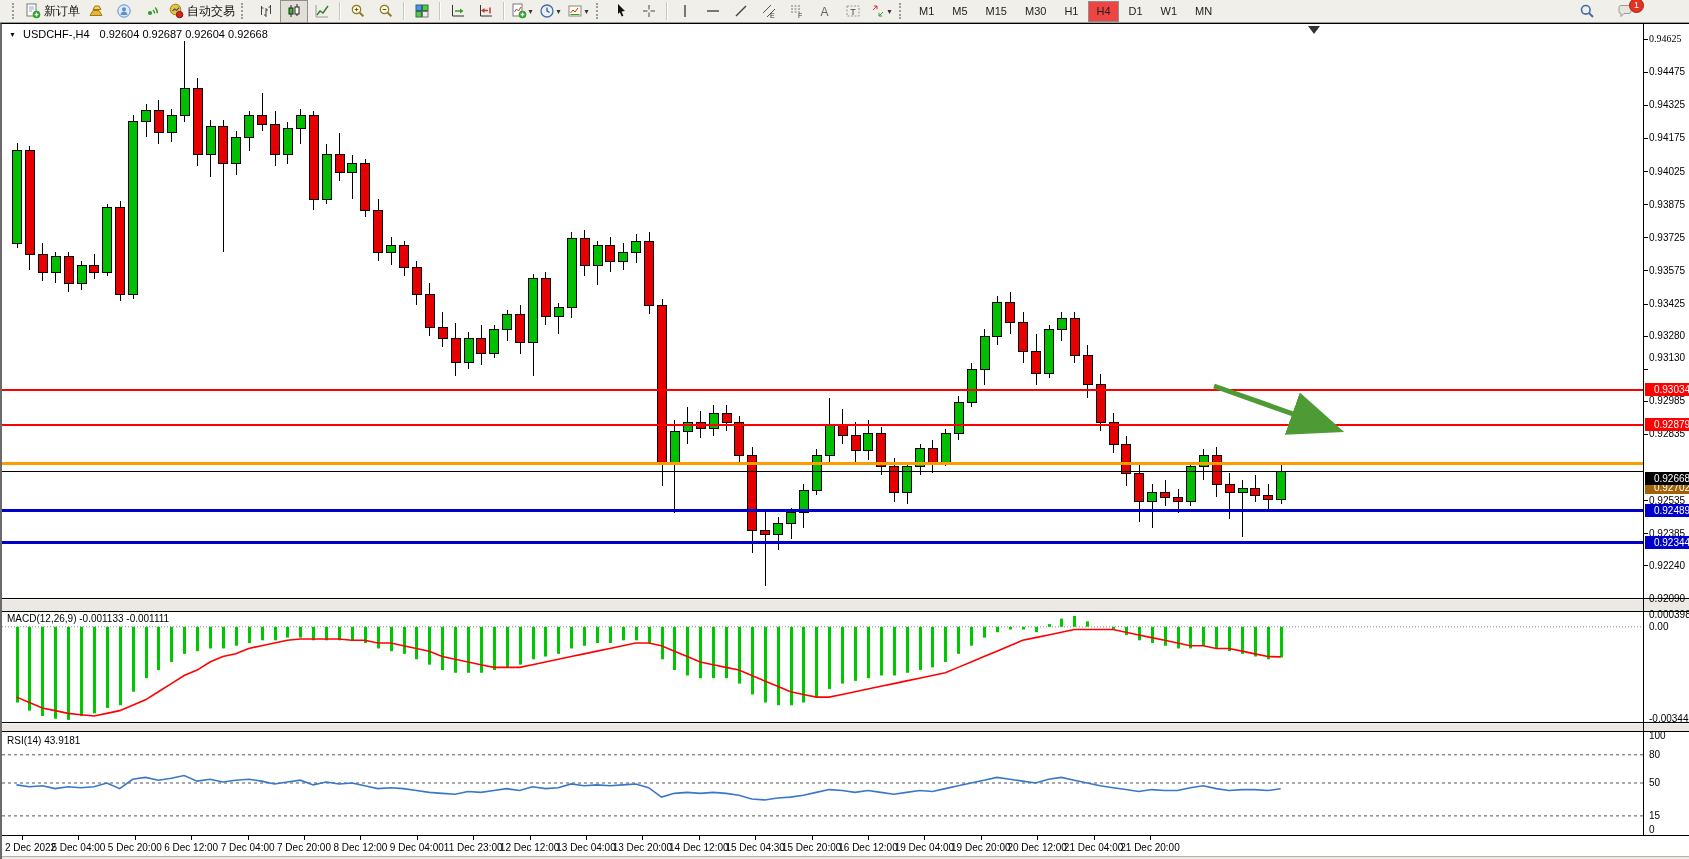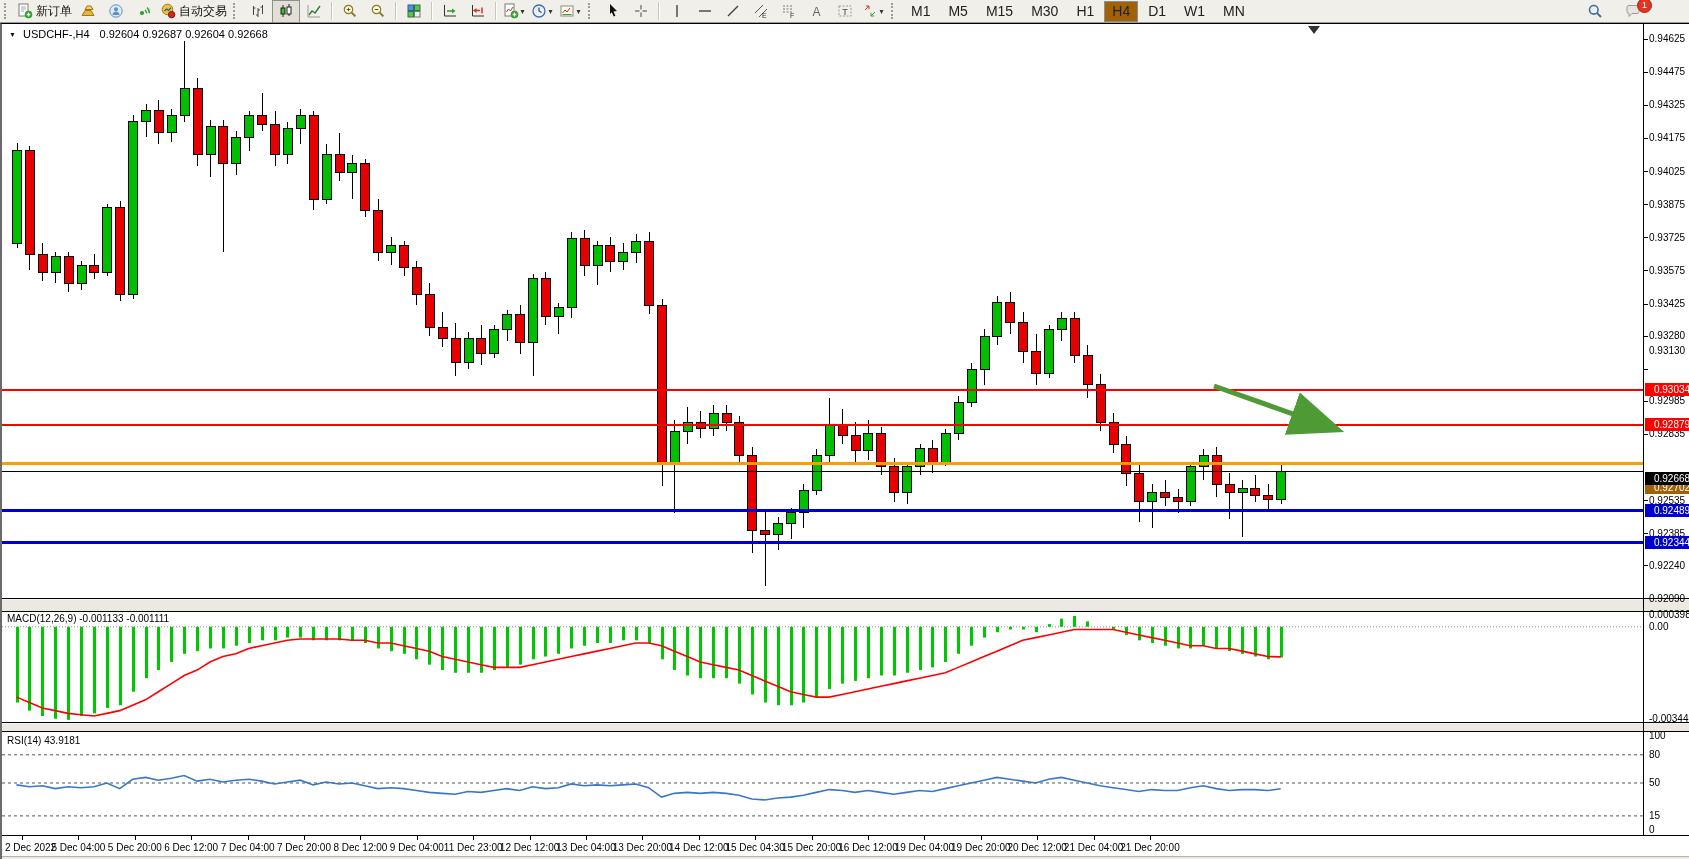--- a/index.html
+++ b/index.html
@@ -1,31 +1,31 @@
 <!DOCTYPE html>
 <html><head>
 <meta charset="utf-8">
 <style>
   html,body{margin:0;padding:0;}
   body{width:1689px;height:859px;position:relative;background:#ece9e4;
        font-family:"Liberation Sans","DejaVu Sans",sans-serif;overflow:hidden;}
   
   #toolbar{position:absolute;left:0;top:0;width:1689px;height:23px;background:#f1efe9;
-           border-bottom:1px solid #9d9a94;display:flex;align-items:center;padding:0;box-sizing:border-box;}
+           border-bottom:1px solid #9d9a94;display:flex;align-items:center;padding:8px;box-sizing:border-box;}
   .grip{width:6px;height:16px;border-left:2px dotted #9b9b9b;margin:0 3px 0 4px;}
   .sep{width:1px;height:18px;background:#c9c6c0;border-right:1px solid #fff;margin:0 3px;}
   .tbtn{height:21px;min-width:24px;display:flex;align-items:center;justify-content:center;
         border:1px solid transparent;background:transparent;padding:0 1px;cursor:default;}
   .tbtn.active{border:1px solid #8e8f8f;background:#e2dfd7;}
   .tbtn svg{width:16px;height:16px;display:block;}
   .tbtn .lbl{font-size:12px;color:#111;margin-left:3px;white-space:nowrap;}
   .caret{font-size:8px;color:#333;margin-left:1px;}
-  .tfbtn{height:19px;padding:0 7px;font-size:14px;color:#222;display:flex;align-items:center;
+  .tfbtn{height:19px;padding:0 7px;font-size:11px;color:#222;display:flex;align-items:center;
          border:1px solid transparent;margin:0 1px;}
-  .tfbtn.active{border:1px solid #8e8f8f;background:#a16207;}
+  .tfbtn.active{border:1px solid #8e8f8f;background:#ef4444;}
   #tb-right{margin-left:auto;margin-right:42px;display:flex;align-items:center;}
   .bubble-wrap{position:relative;margin-left:10px;}
   .badge{position:absolute;top:-3px;right:-6px;width:13px;height:13px;border-radius:50%;
          background:#e23323;color:#fff;font-size:9px;display:flex;align-items:center;
          justify-content:center;border:1px solid #b31f12;}
   
   #chart{position:absolute;left:0;top:23px;width:1689px;height:836px;background:#fff;
          border-top:1px solid #000;box-sizing:border-box;border-left:2px solid #6b6b6b;}
   #plot{position:absolute;left:0;top:0;width:1689px;height:836px;}
   #title{position:absolute;left:7px;top:4px;font-size:11px;color:#000;display:flex;align-items:center;}
@@ -681,31 +681,31 @@
   <div id="title">
     <span class="tri">▼</span>
     <span class="sym">USDCHF-,H4</span>
     <span>0.92604 0.92687 0.92604 0.92668</span>
   </div>
 
   <div id="macd-label" class="panel-label">MACD(12,26,9) -0.001133 -0.001111</div>
   <div id="rsi-label" class="panel-label">RSI(14) 43.9181</div>
 
   <div id="overlays">
-      <div class="ytick" style="top: 9px;">0.94625</div>
+      <div class="ytick" style="top: 9px; font-family: Liberation Serif, serif;">0.94625</div>
       <div class="ytick" style="top: 42.135px;">0.94475</div>
       <div class="ytick" style="top: 75.27px;">0.94325</div>
       <div class="ytick" style="top: 108.405px;">0.94175</div>
       <div class="ytick" style="top: 141.54px;">0.94025</div>
       <div class="ytick" style="top: 174.675px;">0.93875</div>
       <div class="ytick" style="top: 207.81px;">0.93725</div>
       <div class="ytick" style="top: 240.945px;">0.93575</div>
       <div class="ytick" style="top: 274.08px;">0.93425</div>
       <div class="ytick" style="top: 306.111px;">0.93280</div>
-      <div class="ytick" style="top: 321px;">0.93130</div>
+      <div class="ytick" style="top: 328px;">0.93130</div>
       <div class="ytick" style="top: 371.276px;">0.92985</div>
       <div class="ytick" style="top: 404.411px;">0.92835</div>
       <div class="ytick" style="top: 470.681px;">0.92535</div>
       <div class="ytick" style="top: 503.816px;">0.92385</div>
       <div class="ytick" style="top: 535.846px;">0.92240</div>
       <div class="ytick" style="top: 568.981px;">0.92090</div>
       <div class="plabel" style="top: 359.452px; background: rgb(255, 0, 0);">0.93034</div>
       <div class="plabel" style="top: 393.691px; background: rgb(255, 0, 0);">0.92879</div>
       <div class="plabel" style="top: 457px; background: #a16207;">0.92702</div>
       <div class="plabel" style="top: 440.301px; background: rgb(0, 0, 0); margin-top: 8px;">0.92668</div>

